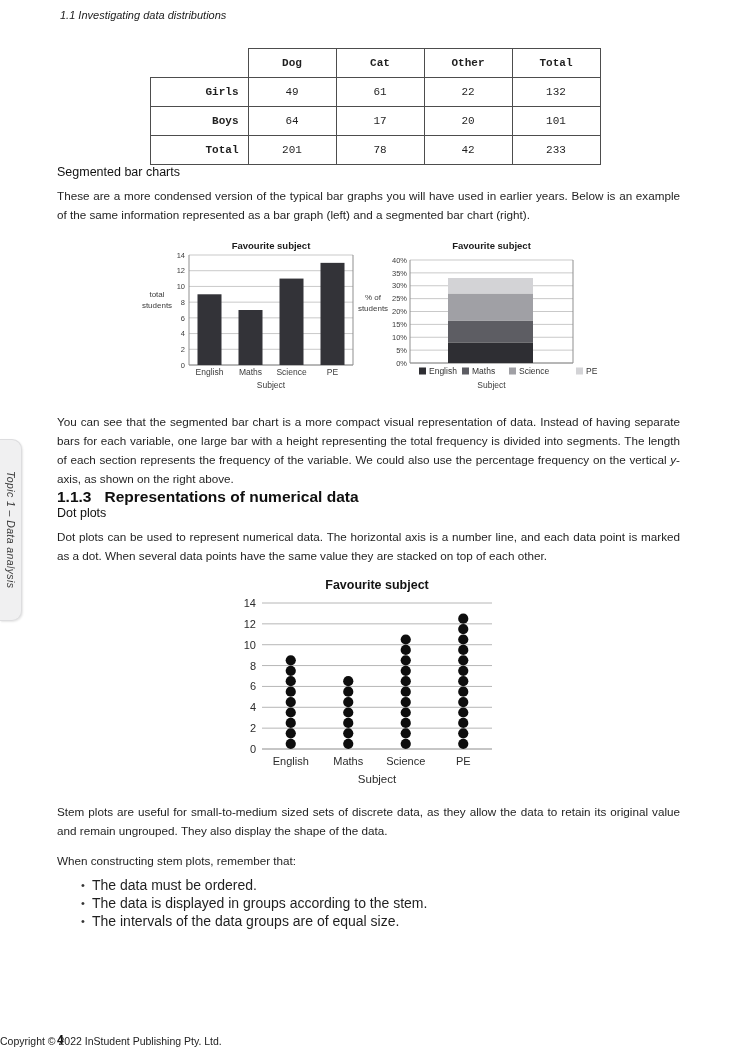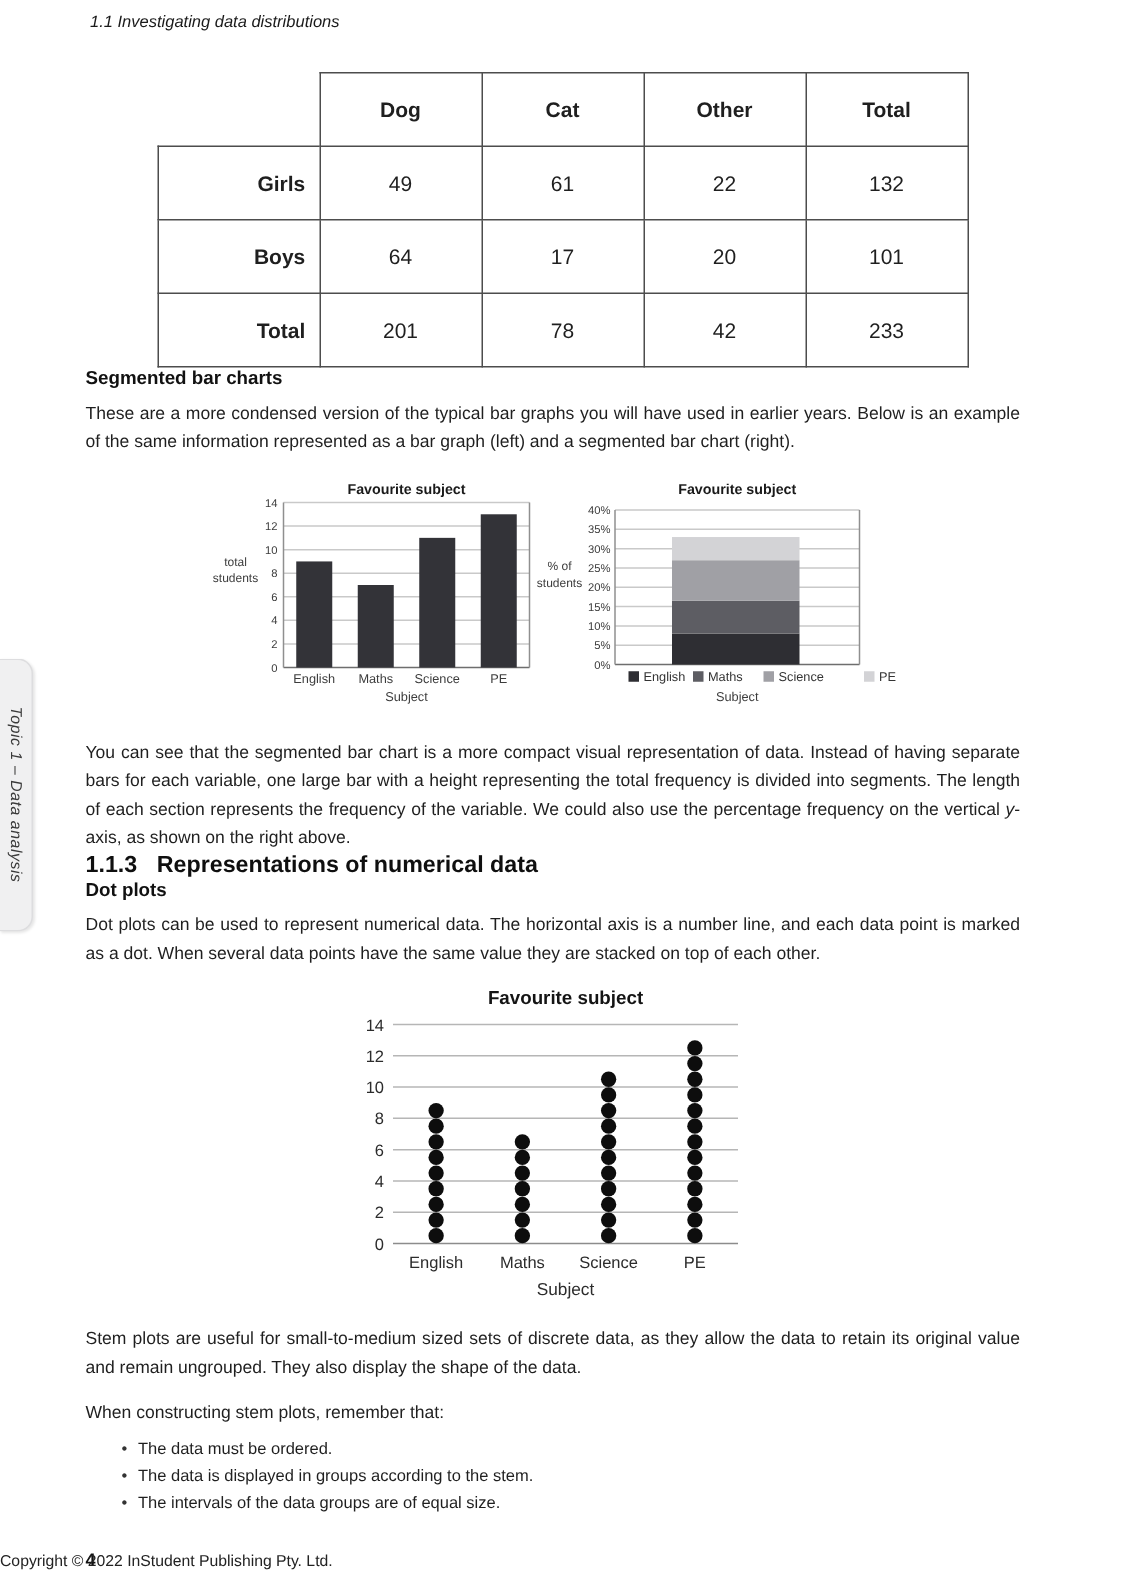--- a/index.html
+++ b/index.html
@@ -17,41 +17,41 @@
     display:flex;align-items:center;justify-content:center;
   }
   .side-tab span{
     writing-mode:vertical-rl;font-size:10.5px;font-style:italic;color:#3a3a3a;
     white-space:nowrap;letter-spacing:.4px;
   }
   .content{padding:0 57px;}
   table.pets{border-collapse:collapse;margin:48px auto 0 auto;}
   table.pets th,table.pets td{
     border:1.3px solid #4d4d4d;width:87px;height:28px;text-align:center;
-    font-size:14px;vertical-align:middle;padding:10px;
+    font-size:11px;vertical-align:middle;padding:0;font-family:Liberation Mono, monospace;
   }
   table.pets td.blank{border:none;}
   table.pets th{font-weight:bold;}
   table.pets th.rl{text-align:right;padding-right:9px;width:88px;}
-  h3.sub{font-size:12.5px;font-weight:bold;color:#111;margin:0;}
+  h3.sub{font-size:12.5px;font-weight:normal;color:#111;margin:0;}
   .mt-seg{margin-top:22px;}
   .mt-dot{margin-top:13px;}
   .mt-stem{margin-top:17px;}
   p.body{
     font-size:11.7px;line-height:19px;text-align:justify;margin:7px 13px 0 0;color:#1f1f1f;
   }
   p.body .ital{font-style:italic;}
   h2.sec{font-size:15.5px;font-weight:bold;color:#0f0f0f;margin:0 0 0 0;}
   h2.sec .ttl{margin-left:13px;}
   .charts-row{display:flex;justify-content:center;align-items:flex-start;margin-top:14px;}
   .charts-row svg.seg{margin-left:-26px;}
   .dot-wrap{text-align:center;margin-top:8px;}
   ul.bullets{list-style:none;margin:6px 0 0 24px;padding:0;}
   ul.bullets li{
-    position:relative;padding-left:11px;font-size:11px;line-height:18px;color:#1f1f1f;
+    position:relative;padding-left:11px;font-size:14px;line-height:18px;color:#1f1f1f;
   }
   ul.bullets li::before{content:"\2022";position:absolute;left:0;top:0;font-size:11px;color:#333;}
   .page-num{position:absolute;left:57px;bottom:13px;font-size:12px;font-weight:bold;color:#111;}
   .copyright{position:absolute;left:0;right:0;bottom:13px;text-align:left;font-size:10.5px;color:#222;}
   svg text{font-family:"Liberation Sans",sans-serif;}
 </style>
 </head>
 <body>
 
 <div class="page">

